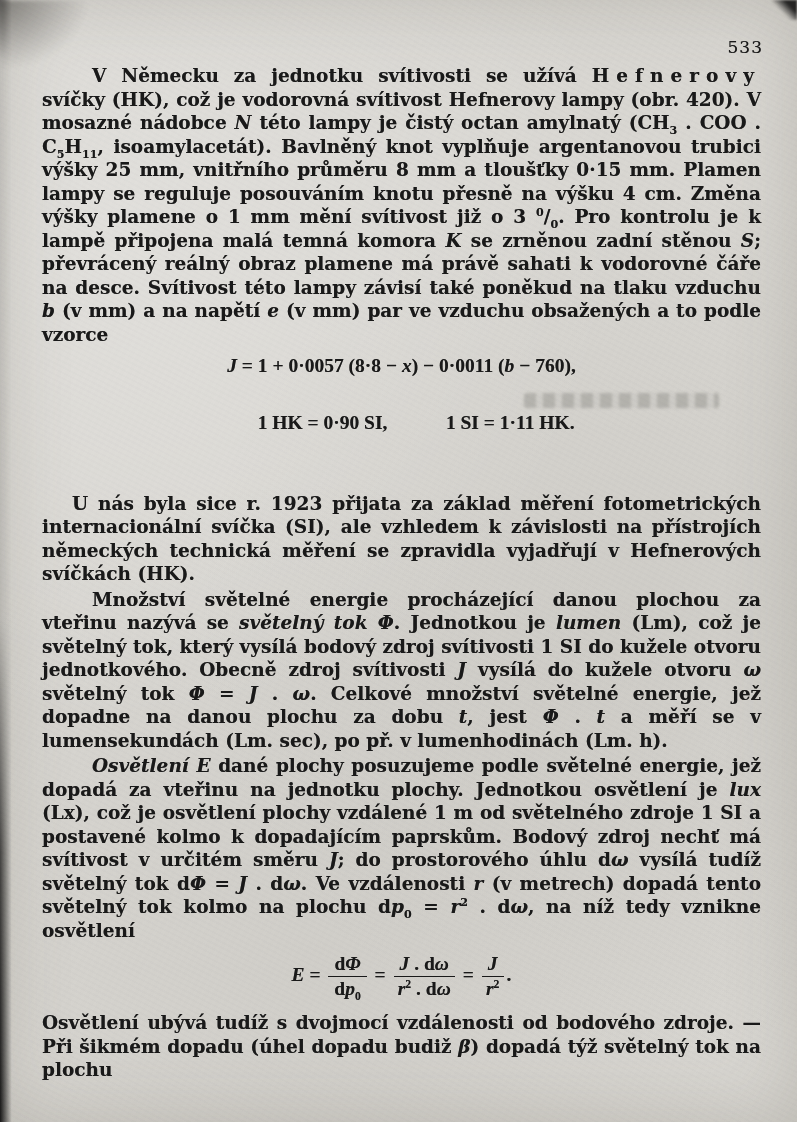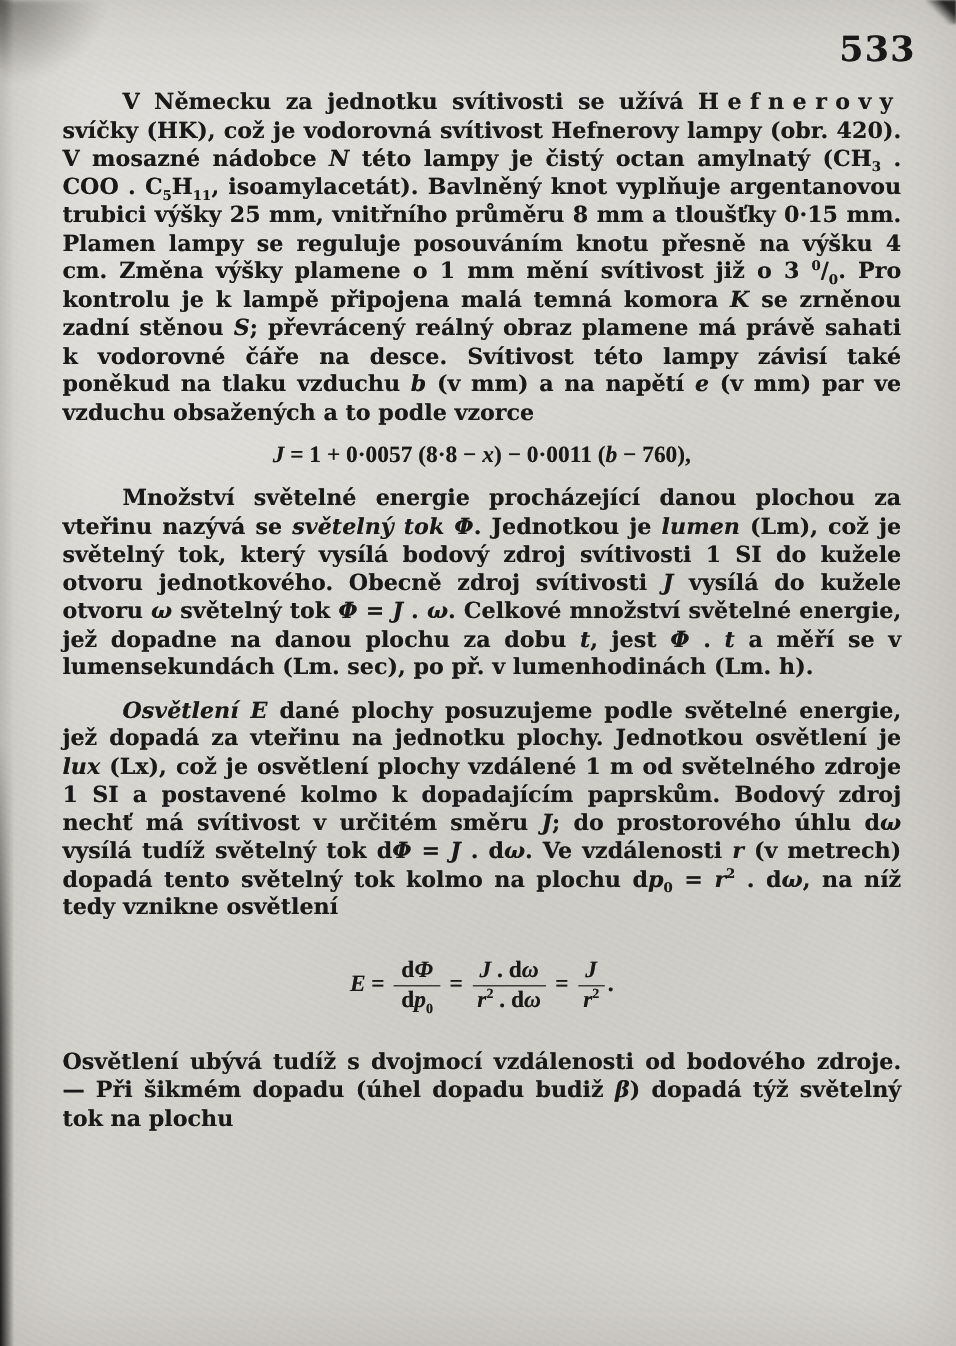--- a/index.html
+++ b/index.html
@@ -18,51 +18,51 @@
       repeating-linear-gradient(117deg, rgba(255,255,255,0.025) 0 3px, transparent 3px 7px);
     box-shadow: inset 0 0 70px rgba(90,85,72,0.22);
     color: #191919;
     font-family: "DejaVu Serif", "Liberation Serif", serif;
     font-weight: 700;
   }
   .content {
     padding: 62px 34px 0 40px;
     text-shadow: 0 0 0.4px rgba(25,25,25,0.55);
   }
-  .content p { margin: 12px; text-align: justify; font-size: 18.5px; line-height: 23.5px; }
+  .content p { margin: 2px; text-align: justify; font-size: 18.5px; line-height: 23.5px; }
   .indent { text-indent: 50px; }
   .note { font-size: 15.5px; line-height: 19.5px; text-indent: 30px; margin-top: 3px; }
   .formula {
     text-align: center;
     font-size: 19.5px;
     line-height: 1.25;
     margin: 8px 0;
     white-space: pre-wrap;
     font-family: Liberation Serif, serif;
   }
   .formula.tall { margin: 11px 0; }
   .frac {
     display: inline-flex;
     flex-direction: column;
     align-items: center;
     vertical-align: middle;
-    margin: 17px 3px;
+    margin: 0 3px;
     line-height: 1.12;
   }
   .frac .num { border-bottom: 1.8px solid currentColor; padding: 0 6px 1px; }
   .frac .den { padding-top: 1px; }
   sub, sup { font-size: 0.6em; line-height: 0; }
   .it { font-style: italic; }
   .spaced { letter-spacing: 0.38em; }
   .page-number {
     position: absolute;
-    top: 24px;
+    top: 37px;
     right: 34px;
-    font-size: 29px;
-    font-weight: 700;
+    font-size: 17px;
+    font-weight: 400;
     letter-spacing: 1px;
     text-shadow: 0 0 0.4px rgba(25,25,25,0.55);
   }
   
   .edge-left {
     position: absolute; left: 0; top: 0; width: 13px; height: 100%;
     pointer-events: none;
     background: linear-gradient(to right, rgba(8,8,8,0.92), rgba(8,8,8,0) 90%);
     -webkit-mask-image: linear-gradient(to bottom,
       rgba(0,0,0,0.55) 0, rgba(0,0,0,0.08) 60px, rgba(0,0,0,0.10) 55%,
@@ -104,21 +104,26 @@
 
   <div class="page-number">533</div>
 
   <div class="content">
 
     <p class="indent">V Německu za jednotku svítivosti se užívá <span class="spaced">Hefnerovy</span> svíčky (HK), což je vodorovná svítivost Hefnerovy lampy (obr. 420). V mosazné nádobce <span class="it">N</span> této lampy je čistý octan amylnatý (CH<sub>3</sub> . COO . C<sub>5</sub>H<sub>11</sub>, isoamylacetát). Bavlněný knot vyplňuje argentanovou trubici výšky 25 mm, vnitřního průměru 8 mm a tloušťky 0·15 mm. Plamen lampy se reguluje posouváním knotu přesně na výšku 4 cm. Změna výšky plamene o 1 mm mění svítivost již o 3 <sup>0</sup>/<sub>0</sub>. Pro kontrolu je k lampě připojena malá temná komora <span class="it">K</span> se zrněnou zadní stěnou <span class="it">S</span>; převrácený reálný obraz plamene má právě sahati k vodorovné čáře na desce. Svítivost této lampy závisí také poněkud na tlaku vzduchu <span class="it">b</span> (v mm) a na napětí <span class="it">e</span> (v mm) par ve vzduchu obsažených a to podle vzorce</p>
 
     <div class="formula"><span class="it">J</span> = 1 + 0·0057 (8·8 − <span class="it">x</span>) − 0·0011 (<span class="it">b</span> − 760),</div>
 
 
+    <div class="formula conv-row">
+      <span>1 HK = 0·90 SI,   1 SI = 1·11 HK.</span>
+      <span class="bleed"></span>
+    </div>
 
+    <p class="note">U nás byla sice r. 1923 přijata za základ měření fotometrických internacionální svíčka (SI), ale vzhledem k závislosti na přístrojích německých technická měření se zpravidla vyjadřují v Hefnerových svíčkách (HK).</p>
 
     <p class="indent">Množství světelné energie procházející danou plochou za vteřinu nazývá se <span class="it">světelný tok Φ</span>. Jednotkou je <span class="it">lumen</span> (Lm), což je světelný tok, který vysílá bodový zdroj svítivosti 1 SI do kužele otvoru jednotkového. Obecně zdroj svítivosti <span class="it">J</span> vysílá do kužele otvoru <span class="it">ω</span> světelný tok <span class="it">Φ</span> = <span class="it">J</span> . <span class="it">ω</span>. Celkové množství světelné energie, jež dopadne na danou plochu za dobu <span class="it">t</span>, jest <span class="it">Φ</span> . <span class="it">t</span> a měří se v lumensekundách (Lm. sec), po př. v lumenhodinách (Lm. h).</p>
 
     <p class="indent"><span class="it">Osvětlení E</span> dané plochy posuzujeme podle světelné energie, jež dopadá za vteřinu na jednotku plochy. Jednotkou osvětlení je <span class="it">lux</span> (Lx), což je osvětlení plochy vzdálené 1 m od světelného zdroje 1 SI a postavené kolmo k dopadajícím paprskům. Bodový zdroj nechť má svítivost v určitém směru <span class="it">J</span>; do prostorového úhlu d<span class="it">ω</span> vysílá tudíž světelný tok d<span class="it">Φ</span> = <span class="it">J</span> . d<span class="it">ω</span>. Ve vzdálenosti <span class="it">r</span> (v metrech) dopadá tento světelný tok kolmo na plochu d<span class="it">p</span><sub>0</sub> = <span class="it">r</span><sup>2</sup> . d<span class="it">ω</span>, na níž tedy vznikne osvětlení</p>
 
     <div class="formula tall"><span class="it">E</span> = <span class="frac"><span class="num">d<span class="it">Φ</span></span><span class="den">d<span class="it">p</span><sub>0</sub></span></span> = <span class="frac"><span class="num"><span class="it">J</span> . d<span class="it">ω</span></span><span class="den"><span class="it">r</span><sup>2</sup> . d<span class="it">ω</span></span></span> = <span class="frac"><span class="num"><span class="it">J</span></span><span class="den"><span class="it">r</span><sup>2</sup></span></span>.</div>
 
     <p>Osvětlení ubývá tudíž s dvojmocí vzdálenosti od bodového zdroje. — Při šikmém dopadu (úhel dopadu budiž <span class="it">β</span>) dopadá týž světelný tok na plochu</p>
 
   </div>

